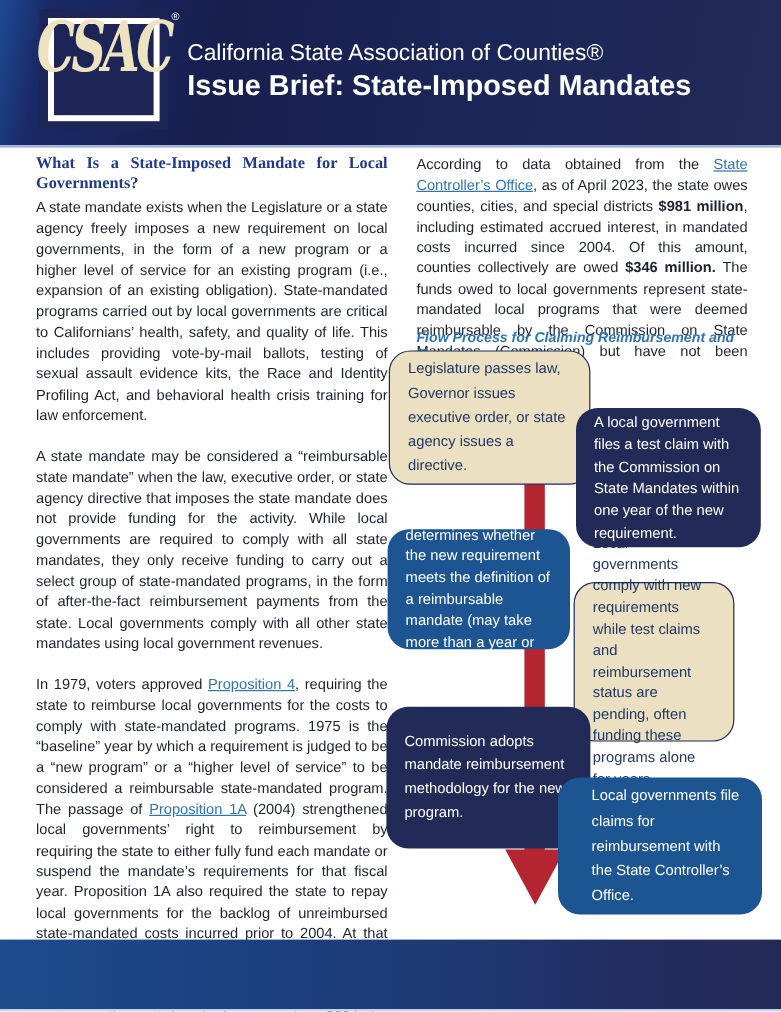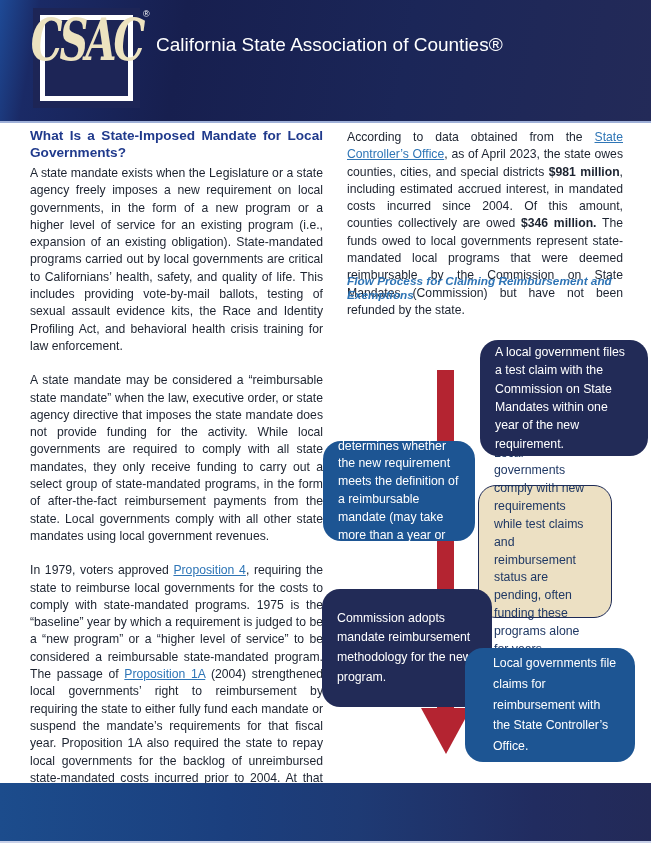--- a/index.html
+++ b/index.html
@@ -19,39 +19,39 @@
     color:#ede3c0;font-size:40px;letter-spacing:-3px;transform:scaleY(1.45);line-height:1;}
   .logo-reg{position:absolute;left:143px;top:9px;color:#ffffff;font-size:9px;}
   .org-name{position:absolute;left:156px;top:34px;color:#ffffff;font-size:19px;font-weight:400;}
   .brief-title{position:absolute;left:156px;top:58px;color:#ffffff;font-size:24px;font-weight:bold;}
 
   
   .col{position:absolute;color:#1c2330;font-size:12.2px;line-height:17.3px;text-align:justify;}
   #left-col{left:30px;top:128px;width:293px;}
   #right-col{left:347px;top:129px;width:276px;}
   .section-heading{color:#203a8c;font-weight:bold;font-size:13.6px;line-height:16.5px;
-    text-align:justify;margin:0 0 4px 0;}
+    text-align:justify;margin:0 0 4px 0;font-family:Liberation Serif, serif;}
   .para{margin:0 0 17px 0;}
   .bold{font-weight:bold;margin-top:20px;}
   a.link{color:#2e75b6;text-decoration:underline;cursor:pointer;}
 
   
   .fc-caption{position:absolute;left:347px;top:274px;width:290px;color:#2e74b5;
     font-size:11.8px;font-weight:bold;font-style:italic;}
   #flowchart{position:absolute;left:322px;top:290px;width:320px;height:478px;}
   .shaft{position:absolute;left:115px;top:80px;width:17px;height:340px;background:#b42431;z-index:1;}
   .arrowhead{position:absolute;left:99px;top:418px;width:0;height:0;z-index:1;
     border-left:25px solid transparent;border-right:25px solid transparent;border-top:46px solid #b42431;}
   .fc-box{position:absolute;border-radius:18px;font-size:12.3px;z-index:2;
     display:flex;align-items:center;box-sizing:border-box;padding:10px 15px;}
   .fc-cream{background:#ece0c3;border:1.5px solid #1d2a56;color:#1f3864;line-height:1.65;}
   .fc-navy{background:#222b57;color:#ffffff;line-height:1.6;}
   .fc-blue{background:#1d5593;color:#ffffff;line-height:1.45;}
   #fc-box1{left:2px;top:2px;width:168px;height:112px;}
-  #fc-box2{left:158px;top:50px;width:168px;height:116px;z-index:3;line-height:1.5;}
+  #fc-box2{left:158px;top:50px;width:154px;height:116px;z-index:3;line-height:1.5;}
   #fc-box3{left:1px;top:151px;width:152px;height:100px;}
   #fc-box4{left:156px;top:195px;width:134px;height:133px;line-height:1.45;}
   #fc-box5{left:0px;top:299px;width:170px;height:118px;}
   #fc-box6{left:143px;top:358px;width:170px;height:114px;line-height:1.7;padding-left:28px;}
 
   
   .footer-band{position:absolute;left:0;top:783px;width:651px;height:58px;
     background:linear-gradient(90deg,#1c4c8c 0%,#1b3f7e 35%,#1e3a74 55%,#212c60 82%,#232a58 100%);
     border-bottom:2px solid #c8d0e8;}
 </style>
@@ -62,38 +62,40 @@
 
   <div class="header-band">
     <div class="logo">
       <div class="frame"></div>
       <div class="inner">
         <span class="letters">CSAC</span>
       </div>
     </div>
     <span class="logo-reg">®</span>
     <div class="org-name">California State Association of Counties®</div>
+    <div class="brief-title">Issue Brief: State-Imposed Mandates</div>
   </div>
 
   <div class="col" id="left-col">
     <p class="section-heading">What Is a State-Imposed Mandate for Local Governments?</p>
     <p class="para"><span>A state mandate exists when the Legislature or a state agency freely imposes a new requirement on local governments, in the form of a new program or a higher level of service for an existing program (i.e., expansion of an existing obligation). State-mandated programs carried out by local governments are critical to Californians’ health, safety, and quality of life. This includes providing vote-by-mail ballots, testing of sexual assault evidence kits, the Race and Identity Profiling Act, and behavioral health crisis training for law enforcement.</span></p>
     <p class="para"><span>A state mandate may be considered a “reimbursable state mandate” when the law, executive order, or state agency directive that imposes the state mandate does not provide funding for the activity. While local governments are required to comply with all state mandates, they only receive funding to carry out a select group of state-mandated programs, in the form of after-the-fact reimbursement payments from the state. Local governments comply with all other state mandates using local government revenues.</span></p>
     <p class="para"><span>In 1979, voters approved </span><a class="link" href="#">Proposition 4</a><span>, requiring the state to reimburse local governments for the costs to comply with state-mandated programs. 1975 is the “baseline” year by which a requirement is judged to be a “new program” or a “higher level of service” to be considered a reimbursable state-mandated program. The passage of </span><a class="link" href="#">Proposition 1A</a><span> (2004) strengthened local governments’ right to reimbursement by requiring the state to either fully fund each mandate or suspend the mandate’s requirements for that fiscal year. Proposition 1A also required the state to repay local governments for the backlog of unreimbursed state-mandated costs incurred prior to 2004. At that time, the state owed local governments approximately $2 billion for the costs of carrying out state-mandated programs. The state repaid outstanding mandate costs over the next decade, however, since 2004, the state has again accumulated mandated program debt to local governments.</span></p>
   </div>
 
   <div class="col" id="right-col">
     <p class="para"><span>According to data obtained from the </span><a class="link" href="#">State Controller’s Office</a><span>, as of April 2023, the state owes counties, cities, and special districts </span><span class="bold">$981 million</span><span>, including estimated accrued interest, in mandated costs incurred since 2004. Of this amount, counties collectively are owed </span><span class="bold">$346 million.</span><span> The funds owed to local governments represent state-mandated local programs that were deemed reimbursable by the Commission on State Mandates (Commission) but have not been refunded by the state.</span></p>
   </div>
 
   <div class="fc-caption">Flow Process for Claiming Reimbursement and Exemptions</div>
 
   <div id="flowchart">
     <div class="shaft"></div>
     <div class="arrowhead"></div>
+    <div class="fc-box fc-cream" id="fc-box1">Legislature passes law, Governor issues executive order, or state agency issues a directive.</div>
     <div class="fc-box fc-navy" id="fc-box2">A local government files a test claim with the Commission on State Mandates within one year of the new requirement.</div>
     <div class="fc-box fc-blue" id="fc-box3">The Commission determines whether the new requirement meets the definition of a reimbursable mandate (may take more than a year or several years).</div>
     <div class="fc-box fc-cream" id="fc-box4">Local governments comply with new requirements while test claims and reimbursement status are pending, often funding these programs alone for years.</div>
     <div class="fc-box fc-navy" id="fc-box5">Commission adopts mandate reimbursement methodology for the new program.</div>
     <div class="fc-box fc-blue" id="fc-box6">Local governments file claims for reimbursement with the State Controller’s Office.</div>
   </div>
 
   <div class="footer-band"></div>
 
 </div>

